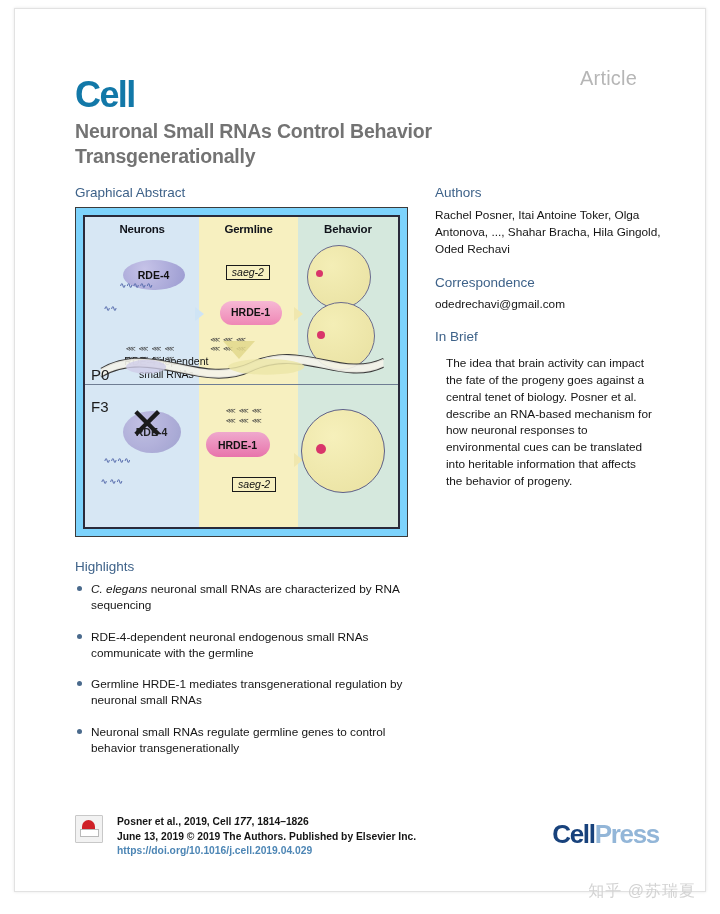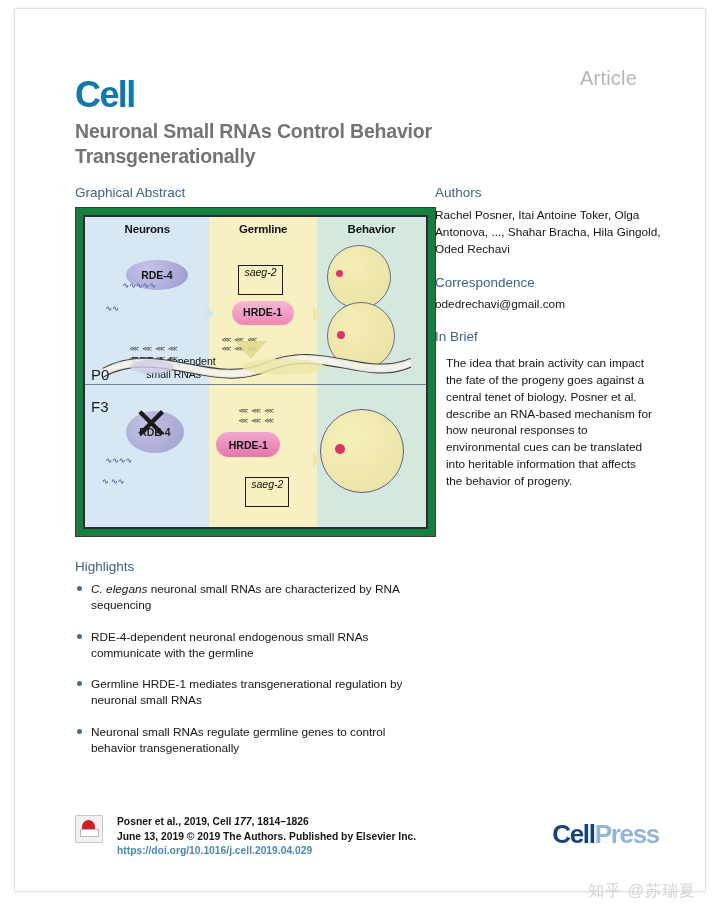--- a/index.html
+++ b/index.html
@@ -71,25 +71,25 @@
     top: 176px;
     width: 335px;
   }
   .sec-head {
     color: #3e6289;
     font-size: 13.5px;
     font-weight: 400;
     margin: 0 0 7px 0;
   }
   .ga-frame {
-    width: 361px;
+    width: 333px;
     height: 330px;
     border: 1.5px solid #3b3b3b;
     box-sizing: border-box;
-    background: #15803d;
+    background: #7dd3fc;
     padding: 7px;
     position: relative;
   }
   .ga-inner {
     position: relative;
     width: 100%;
     height: 100%;
     border: 2px solid #2a2a3a;
     box-sizing: border-box;
     overflow: hidden;
@@ -173,21 +173,21 @@
     border-radius: 13px;
     color: #121212;
   }
   .gene-box {
     position: absolute;
     font-style: italic;
     font-size: 10.5px;
     font-weight: 500;
     color: #111;
     border: 1.3px solid #1a1a1a;
-    padding: 0px 5px 16px 5px;
+    padding: 0px 5px 1px 5px;
     background: transparent;
     text-align: right;
   }
   .gene-top { left: 45%; top: 15.5%; }
   .gene-bot { left: 47%; top: 84%; }
 
   .text-blurb {
     position: absolute;
     left: 12%;
     top: 33%;

